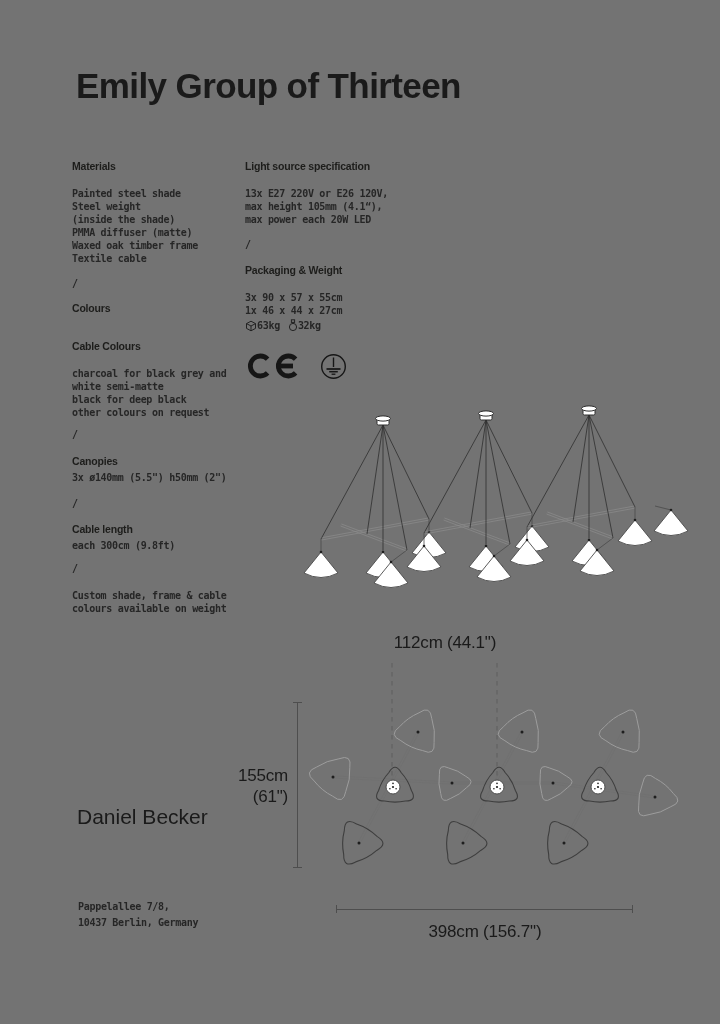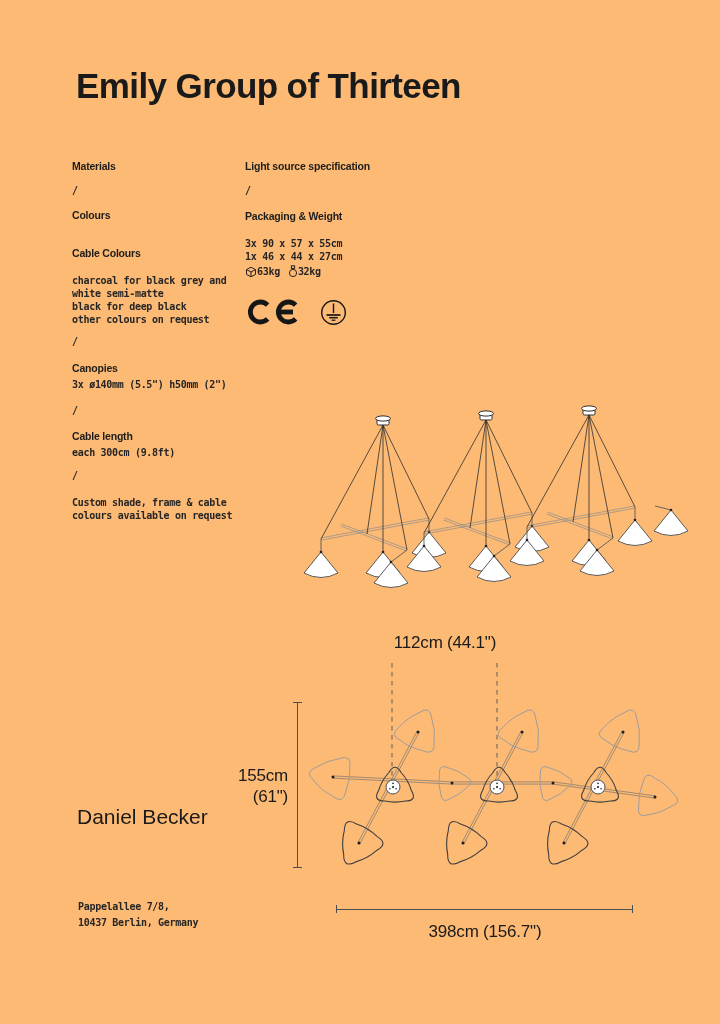--- a/index.html
+++ b/index.html
@@ -1,19 +1,19 @@
 <!DOCTYPE html>
 <html><head>
 <meta charset="utf-8">
 <style>
   * { margin:0; padding:0; box-sizing:border-box; }
   html,body { background:#fff; }
   .page {
     position:relative; width:720px; height:1024px; margin:0 auto;
-    background:#fdba74; overflow:hidden; color:#1d1d1b;
+    background:#737373; overflow:hidden; color:#1d1d1b;
     font-family:"Liberation Sans", sans-serif;
   }
   .title {
     position:absolute; left:76px; top:66px;
     font-size:35px; font-weight:700; letter-spacing:-0.6px; color:#1a1a1a;
   }
   .col { position:absolute; top:160px; }
   .col-left  { left:72px;  width:182px; }
   .col-right { left:245px; width:215px; }
   .sec-head {
@@ -61,20 +61,28 @@
 </style>
 </head>
 <body>
 
 <div class="page">
 
   <div class="title">Emily Group of Thirteen</div>
 
   <div class="col col-left">
     <div class="sec-head">Materials</div>
+    <div class="mono gap-lg">
+      <div class="mono-line">Painted steel shade</div>
+      <div class="mono-line">Steel weight</div>
+      <div class="mono-line">(inside the shade)</div>
+      <div class="mono-line">PMMA diffuser (matte)</div>
+      <div class="mono-line">Waxed oak timber frame</div>
+      <div class="mono-line">Textile cable</div>
+    </div>
     <div class="mono divider">/</div>
 
     <div class="sec-head">Colours</div>
 
     <div class="sec-head" style="margin-top:26px;">Cable Colours</div>
     <div class="mono gap-lg">
       <div class="mono-line">charcoal for black grey and</div>
       <div class="mono-line">white semi-matte</div>
       <div class="mono-line">black for deep black</div>
       <div class="mono-line">other colours on request</div>
@@ -84,26 +92,31 @@
     <div class="sec-head" style="margin-top:14px;">Canopies</div>
     <div class="mono-line gap-sm">3x ø140mm (5.5") h50mm (2")</div>
     <div class="mono" style="margin-top:13px;">/</div>
 
     <div class="sec-head" style="margin-top:13px;">Cable length</div>
     <div class="mono-line gap-sm">each 300cm (9.8ft)</div>
     <div class="mono" style="margin-top:10px;">/</div>
 
     <div class="mono" style="margin-top:14px;">
       <div class="mono-line">Custom shade, frame &amp; cable</div>
-      <div class="mono-line">colours available on request</div>
+      <div class="mono-line">colours available on weight</div>
     </div>
   </div>
 
   <div class="col col-right">
     <div class="sec-head">Light source specification</div>
+    <div class="mono gap-lg">
+      <div class="mono-line">13x E27 220V or E26 120V,</div>
+      <div class="mono-line">max height 105mm (4.1“),</div>
+      <div class="mono-line">max power each 20W LED</div>
+    </div>
     <div class="mono divider">/</div>
 
     <div class="sec-head" style="margin-top:13px;">Packaging &amp; Weight</div>
     <div class="mono gap-lg">
       <div class="mono-line">3x 90 x 57 x 55cm</div>
       <div class="mono-line">1x 46 x 44 x 27cm</div>
       <div class="weights-row">
         <svg width="12" height="12" viewBox="0 0 12 12">
           <path class="icon-stroke" d="M1.5 3.6 L6 1.2 L10.5 3.6 L10.5 8.4 L6 10.8 L1.5 8.4 Z M1.5 3.6 L6 6 L10.5 3.6 M6 6 L6 10.8"></path>
         </svg>

